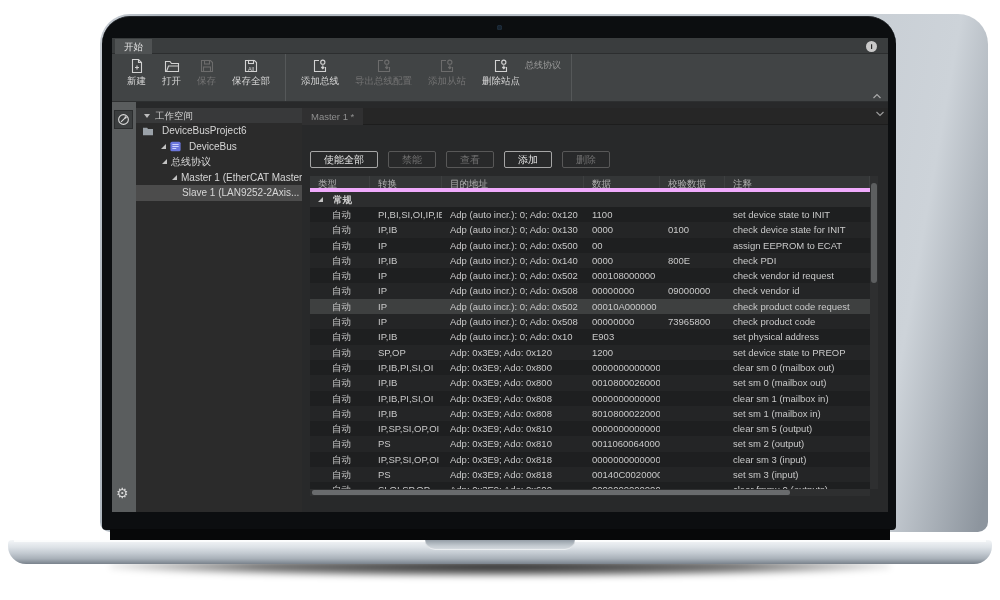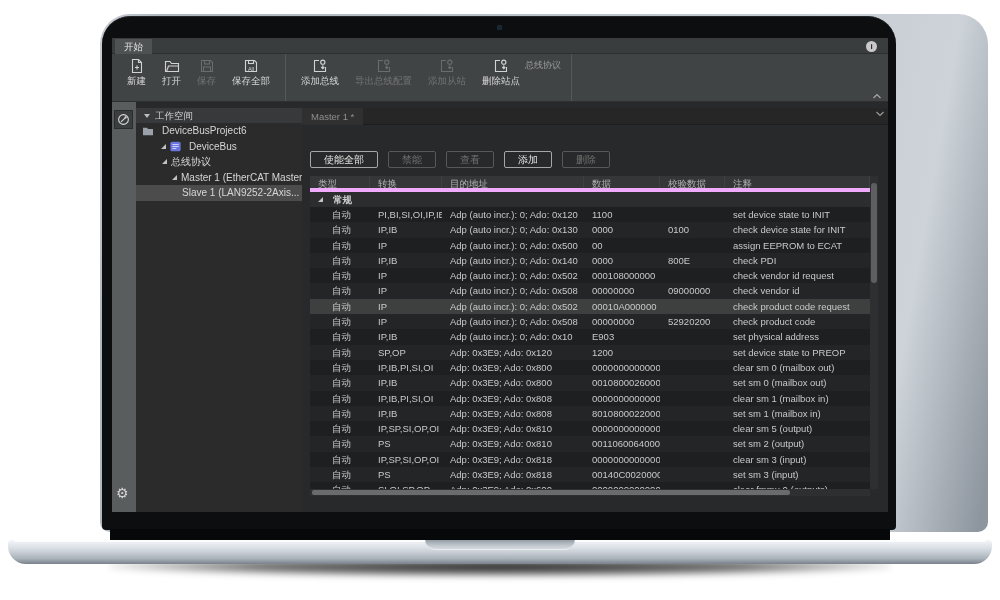--- a/index.html
+++ b/index.html
@@ -356,21 +356,21 @@
           <div class="tcell c3">Adp (auto incr.): 0; Ado: 0x502</div>
           <div class="tcell c4">00010A000000</div>
           <div class="tcell c5"></div>
           <div class="tcell c6">check product code request</div>
         </div>
         <div class="trow odd">
           <div class="tcell c1">自动</div>
           <div class="tcell c2">IP</div>
           <div class="tcell c3">Adp (auto incr.): 0; Ado: 0x508</div>
           <div class="tcell c4">00000000</div>
-          <div class="tcell c5">52920200</div>
+          <div class="tcell c5">73965800</div>
           <div class="tcell c6">check product code</div>
         </div>
         <div class="trow">
           <div class="tcell c1">自动</div>
           <div class="tcell c2">IP,IB</div>
           <div class="tcell c3">Adp (auto incr.): 0; Ado: 0x10</div>
           <div class="tcell c4">E903</div>
           <div class="tcell c5"></div>
           <div class="tcell c6">set physical address</div>
         </div>

